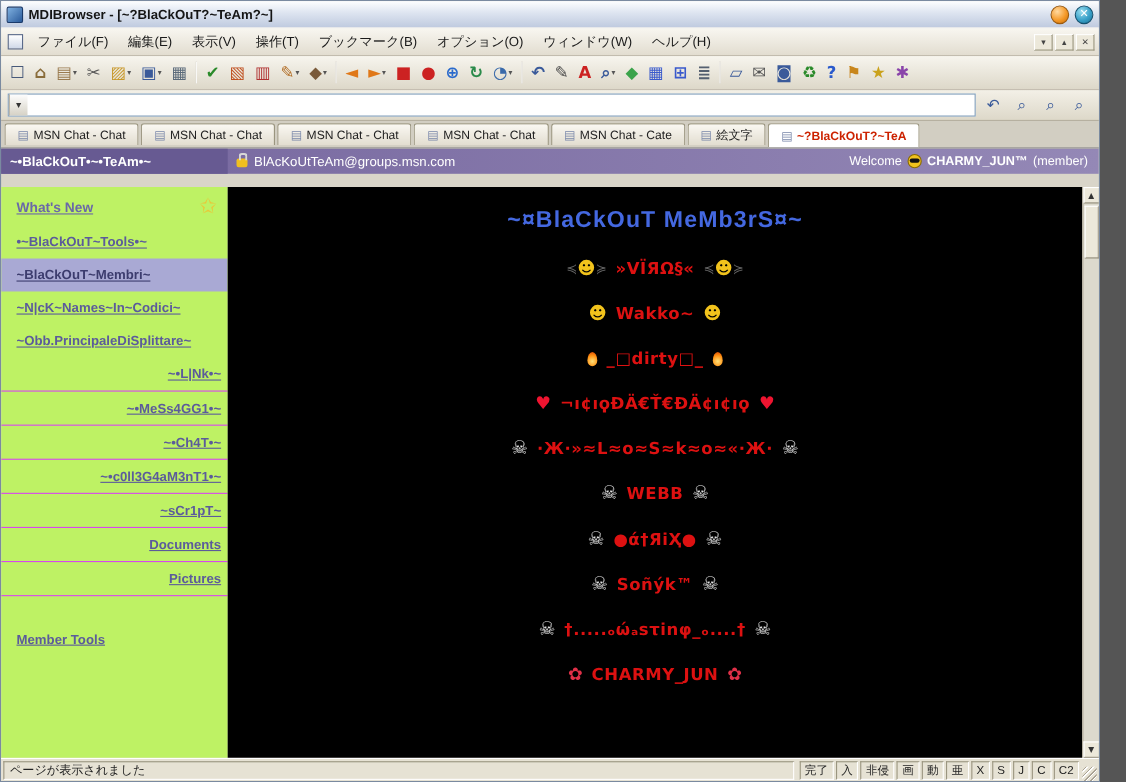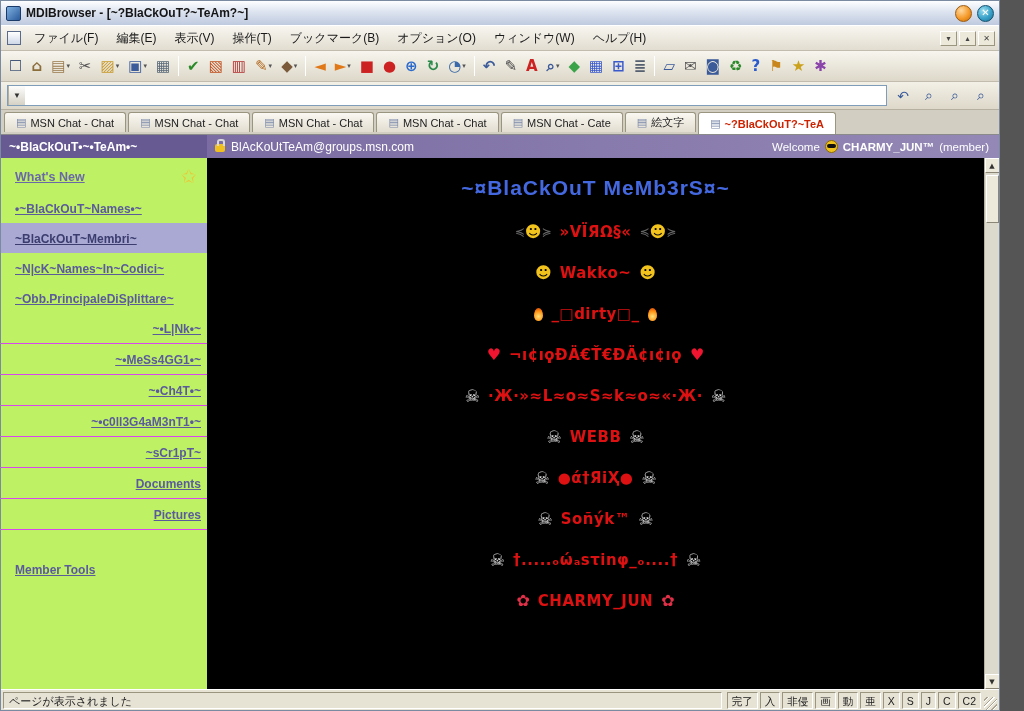--- a/index.html
+++ b/index.html
@@ -37,21 +37,21 @@
   .addr-btn{width:24px;height:22px;display:flex;align-items:center;justify-content:center;font-size:14px;color:#3a5a9a;font-family:"DejaVu Sans",sans-serif;}
 
   
   .tabbar{height:24px;background:#d2cec2;display:flex;align-items:flex-start;padding:2px 3px 0;gap:2px;flex:none;}
   .tab{height:20px;display:flex;align-items:center;gap:4px;padding:0 11px;background:linear-gradient(#faf8f2,#e2ddd0);border:1px solid #9a957f;border-bottom:none;border-radius:3px 3px 0 0;font-size:11px;color:#222;white-space:nowrap;}
   .ticon{font-size:11px;color:#7a88aa;font-family:"DejaVu Sans",sans-serif;}
   .ticon::before{content:"▤";}
   .tab.active{background:#fff;height:22px;font-weight:bold;color:#cc2200;}
 
   
-  .page{flex:1;display:flex;flex-direction:column;border-top:1px solid #8a8a8a;overflow:hidden;}
+  .page{flex:1;display:flex;flex-direction:column;border-top:1px solid #8a8a8a;overflow:hidden;gap:12px;}
   .group-header{height:23px;display:flex;align-items:center;background:linear-gradient(90deg,#74659d,#9488b6);color:#fff;font-size:12px;flex:none;}
   .gh-left{width:206px;height:100%;background:#675a92;display:flex;align-items:center;padding:0 8px;font-weight:bold;flex:none;}
   .gh-mid{display:flex;align-items:center;gap:6px;padding:0 8px;flex:1;}
   .lock-icon{width:10px;height:8px;background:#f0c020;border-radius:2px;position:relative;margin-top:3px;flex:none;}
   .lock-icon::before{content:"";position:absolute;top:-5px;left:2px;width:4px;height:5px;border:2px solid #d8d8d8;border-bottom:none;border-radius:3px 3px 0 0;}
   .gh-right{display:flex;align-items:center;gap:5px;padding:0 10px;font-size:11.5px;white-space:nowrap;}
   .gh-user{font-weight:bold;}
   .shades-icon{width:13px;height:13px;border-radius:50%;background:#f0c21e;position:relative;border:1px solid #8a6a00;flex:none;}
   .shades-icon::before{content:"";position:absolute;top:3px;left:1px;right:1px;height:4px;background:#111;border-radius:2px;}
 
@@ -309,21 +309,21 @@
     </div>
 
     <div class="body">
 
       <div class="sidebar">
         <div class="whats-new">
           <span class="whats-new-label">What's New</span>
           <span class="star"></span>
         </div>
         <div>
-            <div class="side-item"><span class="side-link">•~BlaCkOuT~Names•~</span></div>
+            <div class="side-item"><span class="side-link">•~BlaCkOuT~Tools•~</span></div>
             <div class="side-item selected"><span class="side-link">~BlaCkOuT~Membri~</span></div>
             <div class="side-item"><span class="side-link">~N|cK~Names~In~Codici~</span></div>
             <div class="side-item"><span class="side-link">~Obb.PrincipaleDiSplittare~</span></div>
             <div class="side-item divided"><span class="side-link">~•L|Nk•~</span></div>
             <div class="side-item divided"><span class="side-link">~•MeSs4GG1•~</span></div>
             <div class="side-item divided"><span class="side-link">~•Ch4T•~</span></div>
             <div class="side-item divided"><span class="side-link">~•c0ll3G4aM3nT1•~</span></div>
             <div class="side-item divided"><span class="side-link">~sCr1pT~</span></div>
             <div class="side-item divided"><span class="side-link">Documents</span></div>
             <div class="side-item divided"><span class="side-link">Pictures</span></div>

